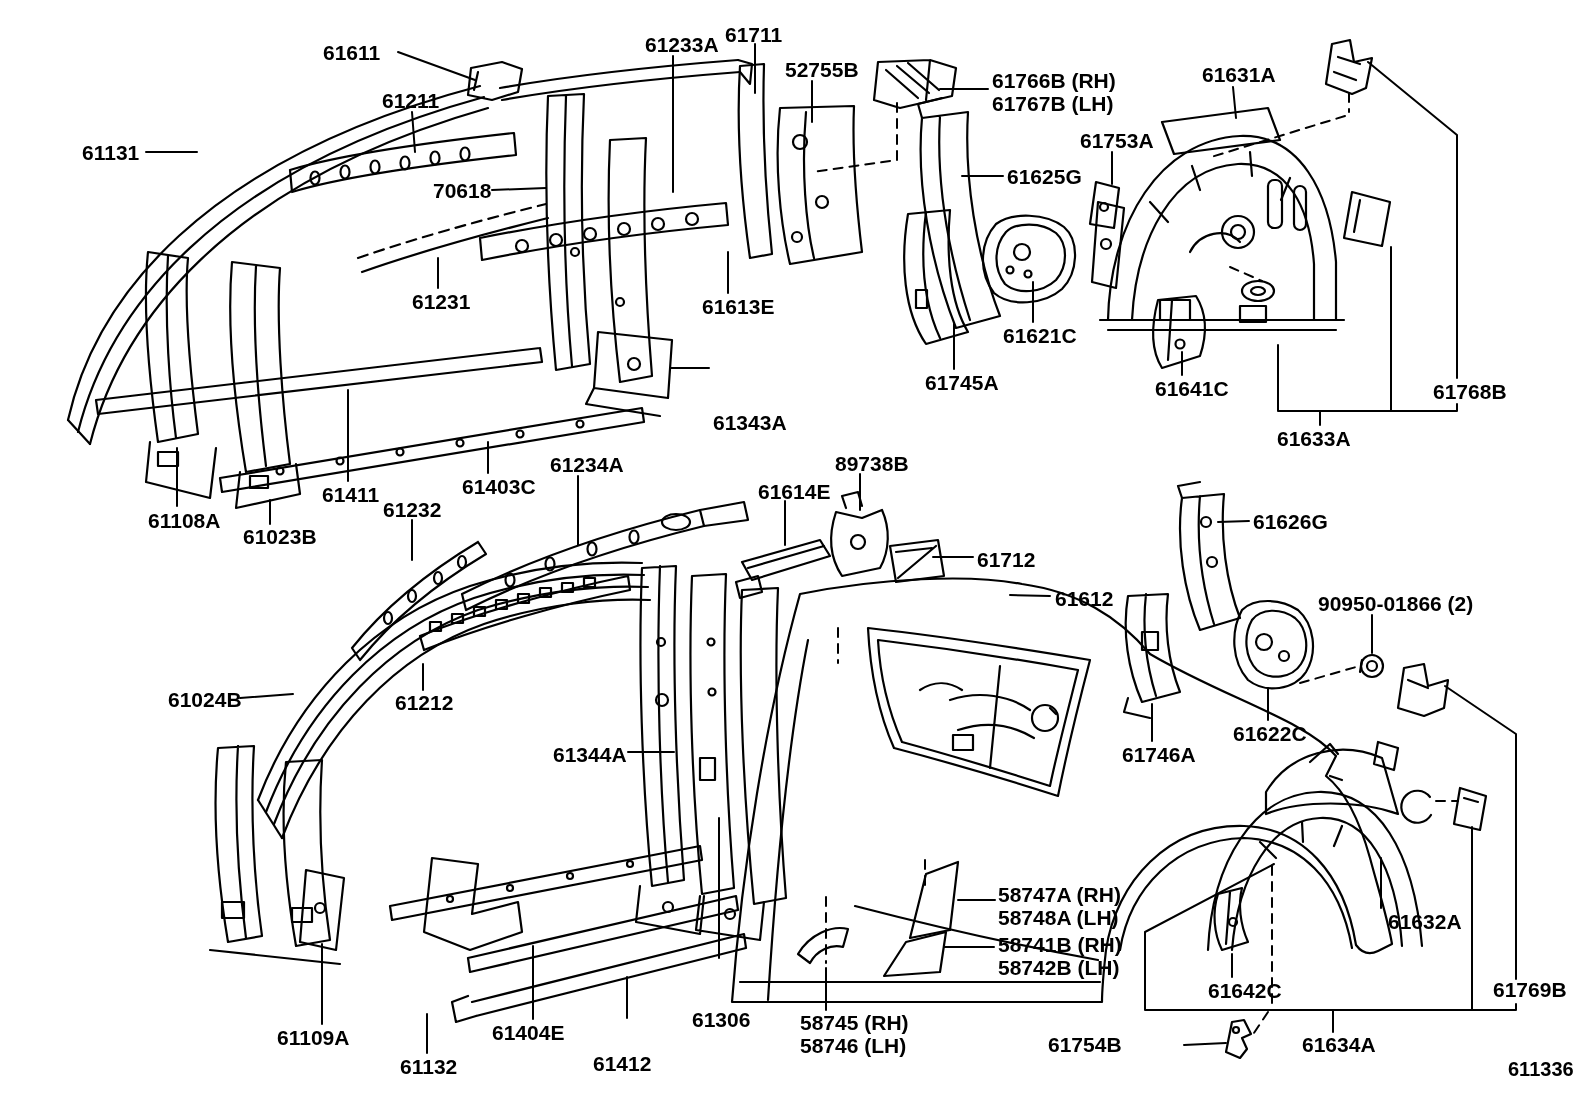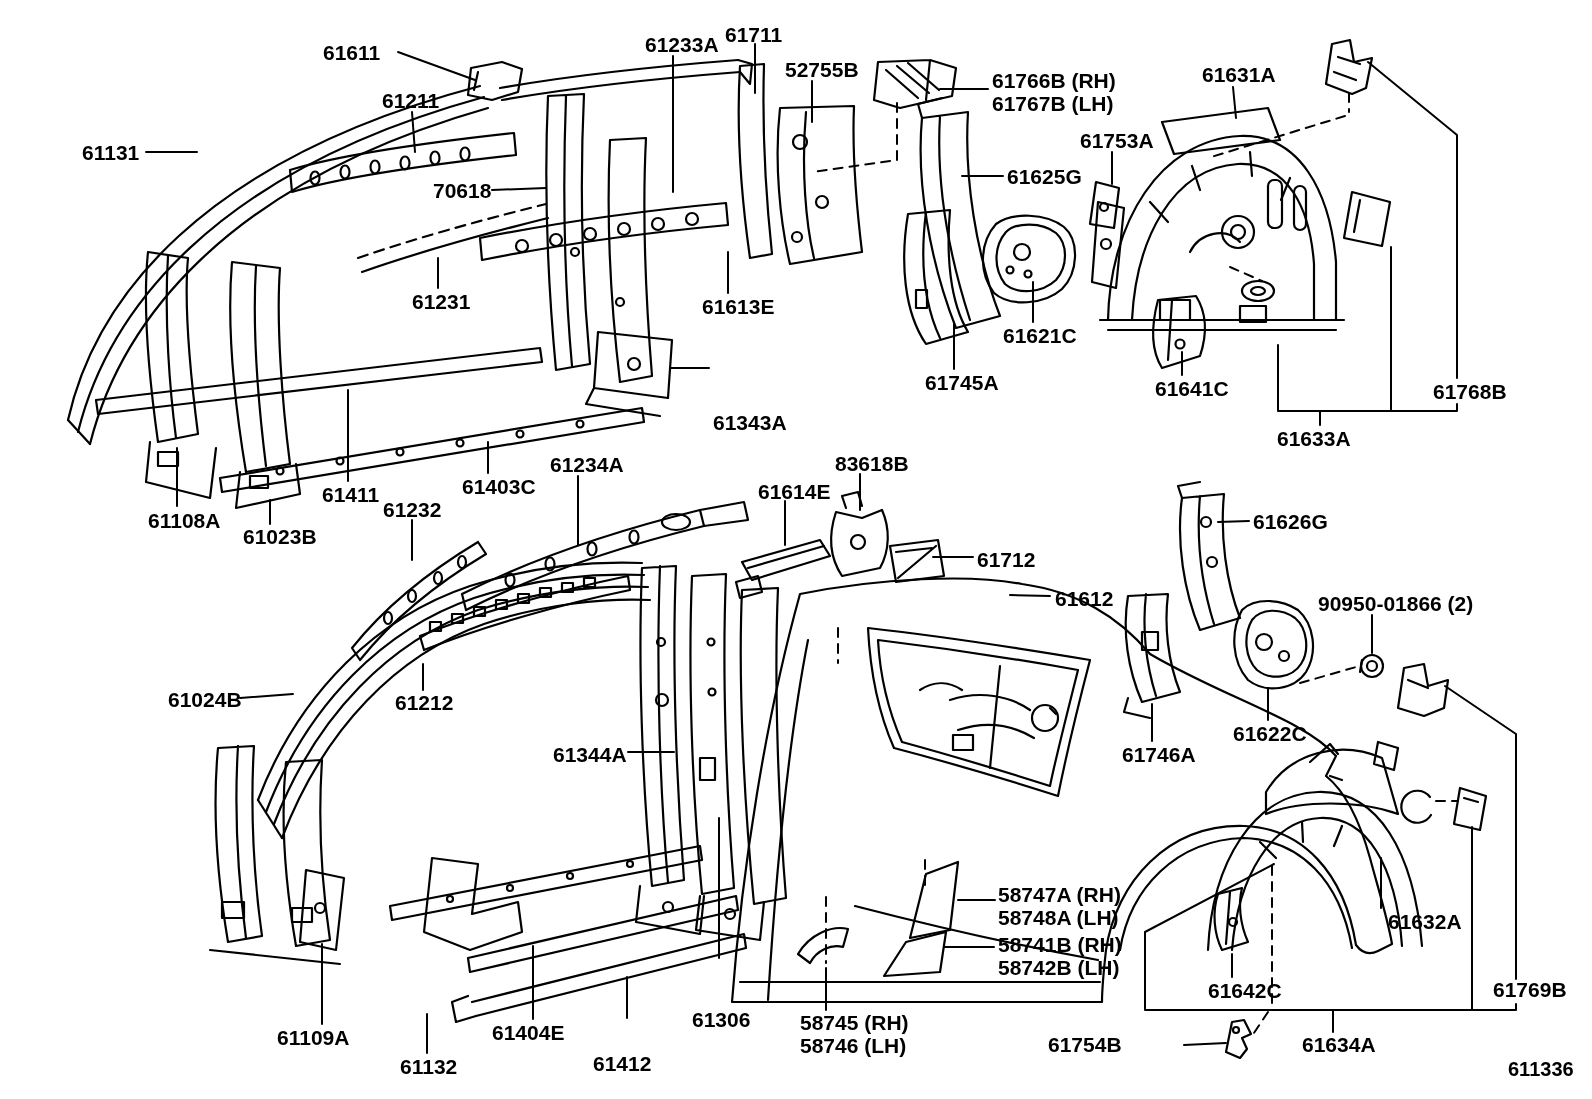--- a/index.html
+++ b/index.html
@@ -347,21 +347,21 @@
       <div class="part-label" style="left: 433px; top: 180px;">70618</div>
       <div class="part-label" style="left: 412px; top: 291px;">61231</div>
       <div class="part-label" style="left: 702px; top: 296px;">61613E</div>
       <div class="part-label" style="left: 1003px; top: 325px;">61621C</div>
       <div class="part-label" style="left: 713px; top: 380px; margin-top: 32px;">61343A</div>
       <div class="part-label" style="left: 925px; top: 372px;">61745A</div>
       <div class="part-label" style="left: 1155px; top: 378px;">61641C</div>
       <div class="part-label" style="left: 1433px; top: 381px;">61768B</div>
       <div class="part-label" style="left: 1277px; top: 428px;">61633A</div>
       <div class="part-label" style="left: 550px; top: 454px;">61234A</div>
-      <div class="part-label" style="left: 835px; top: 453px;">83618B</div>
+      <div class="part-label" style="left: 835px; top: 453px;">89738B</div>
       <div class="part-label" style="left: 462px; top: 476px;">61403C</div>
       <div class="part-label" style="left: 322px; top: 484px;">61411</div>
       <div class="part-label" style="left: 758px; top: 481px;">61614E</div>
       <div class="part-label" style="left: 383px; top: 499px;">61232</div>
       <div class="part-label" style="left: 148px; top: 510px;">61108A</div>
       <div class="part-label" style="left: 243px; top: 526px;">61023B</div>
       <div class="part-label" style="left: 977px; top: 549px;">61712</div>
       <div class="part-label" style="left: 1253px; top: 511px;">61626G</div>
       <div class="part-label" style="left: 1055px; top: 588px;">61612</div>
       <div class="part-label" style="left: 1318px; top: 593px;">90950-01866 (2)</div>

